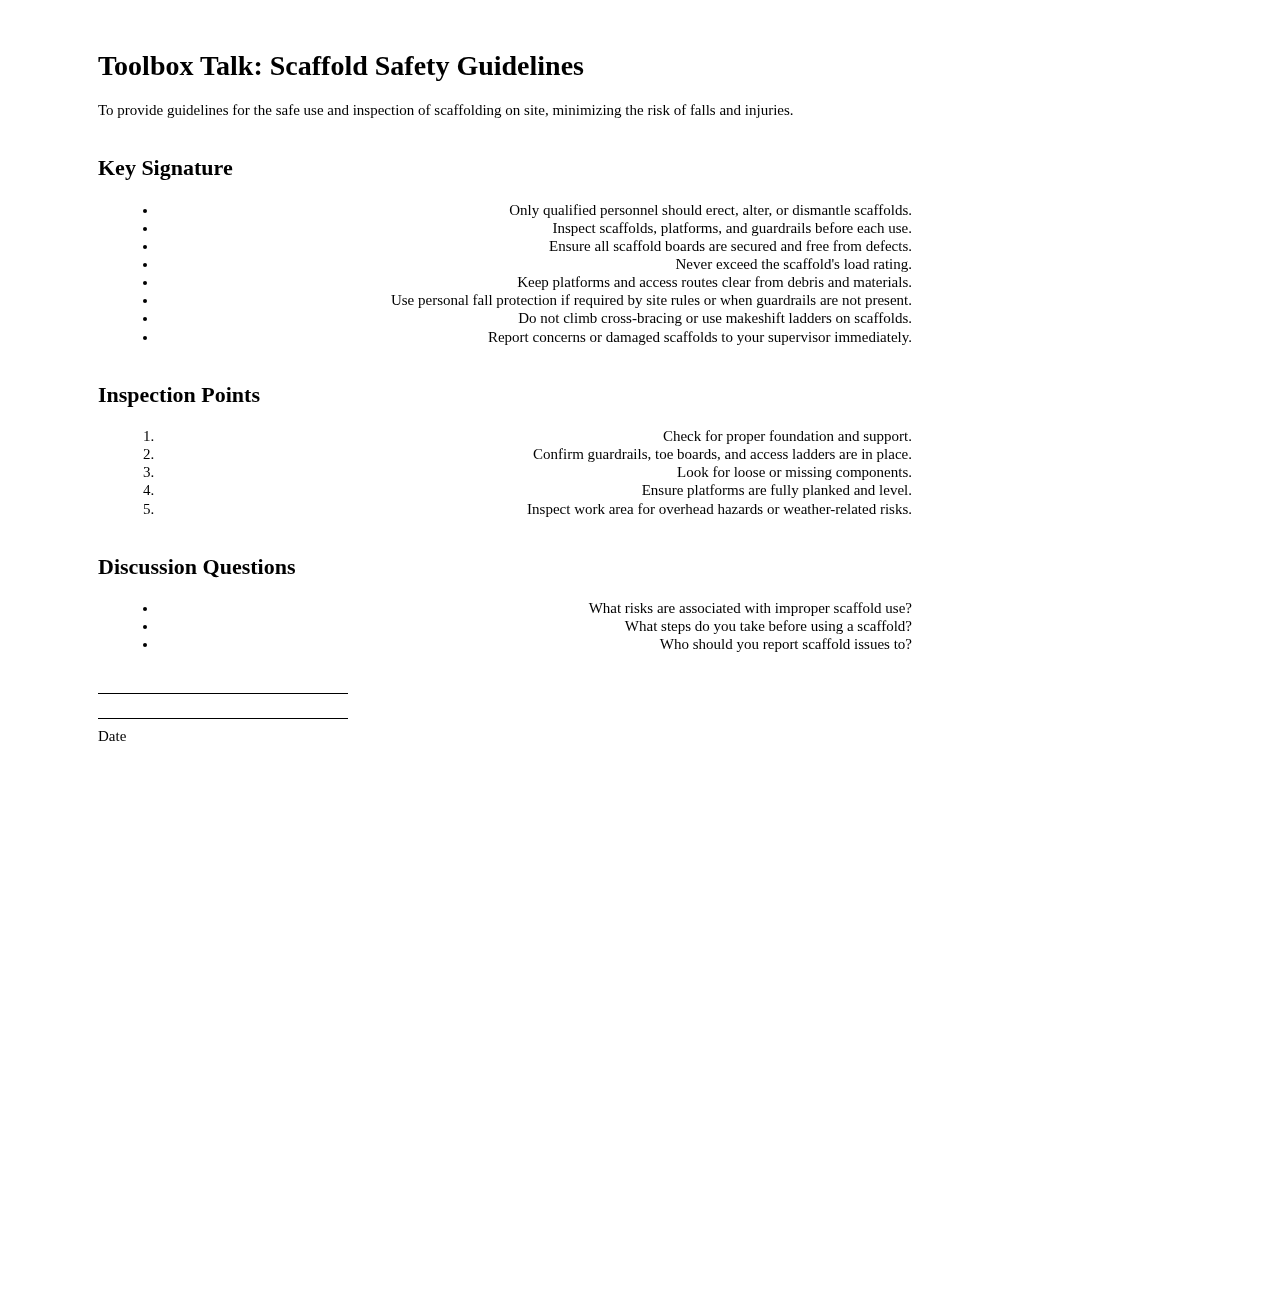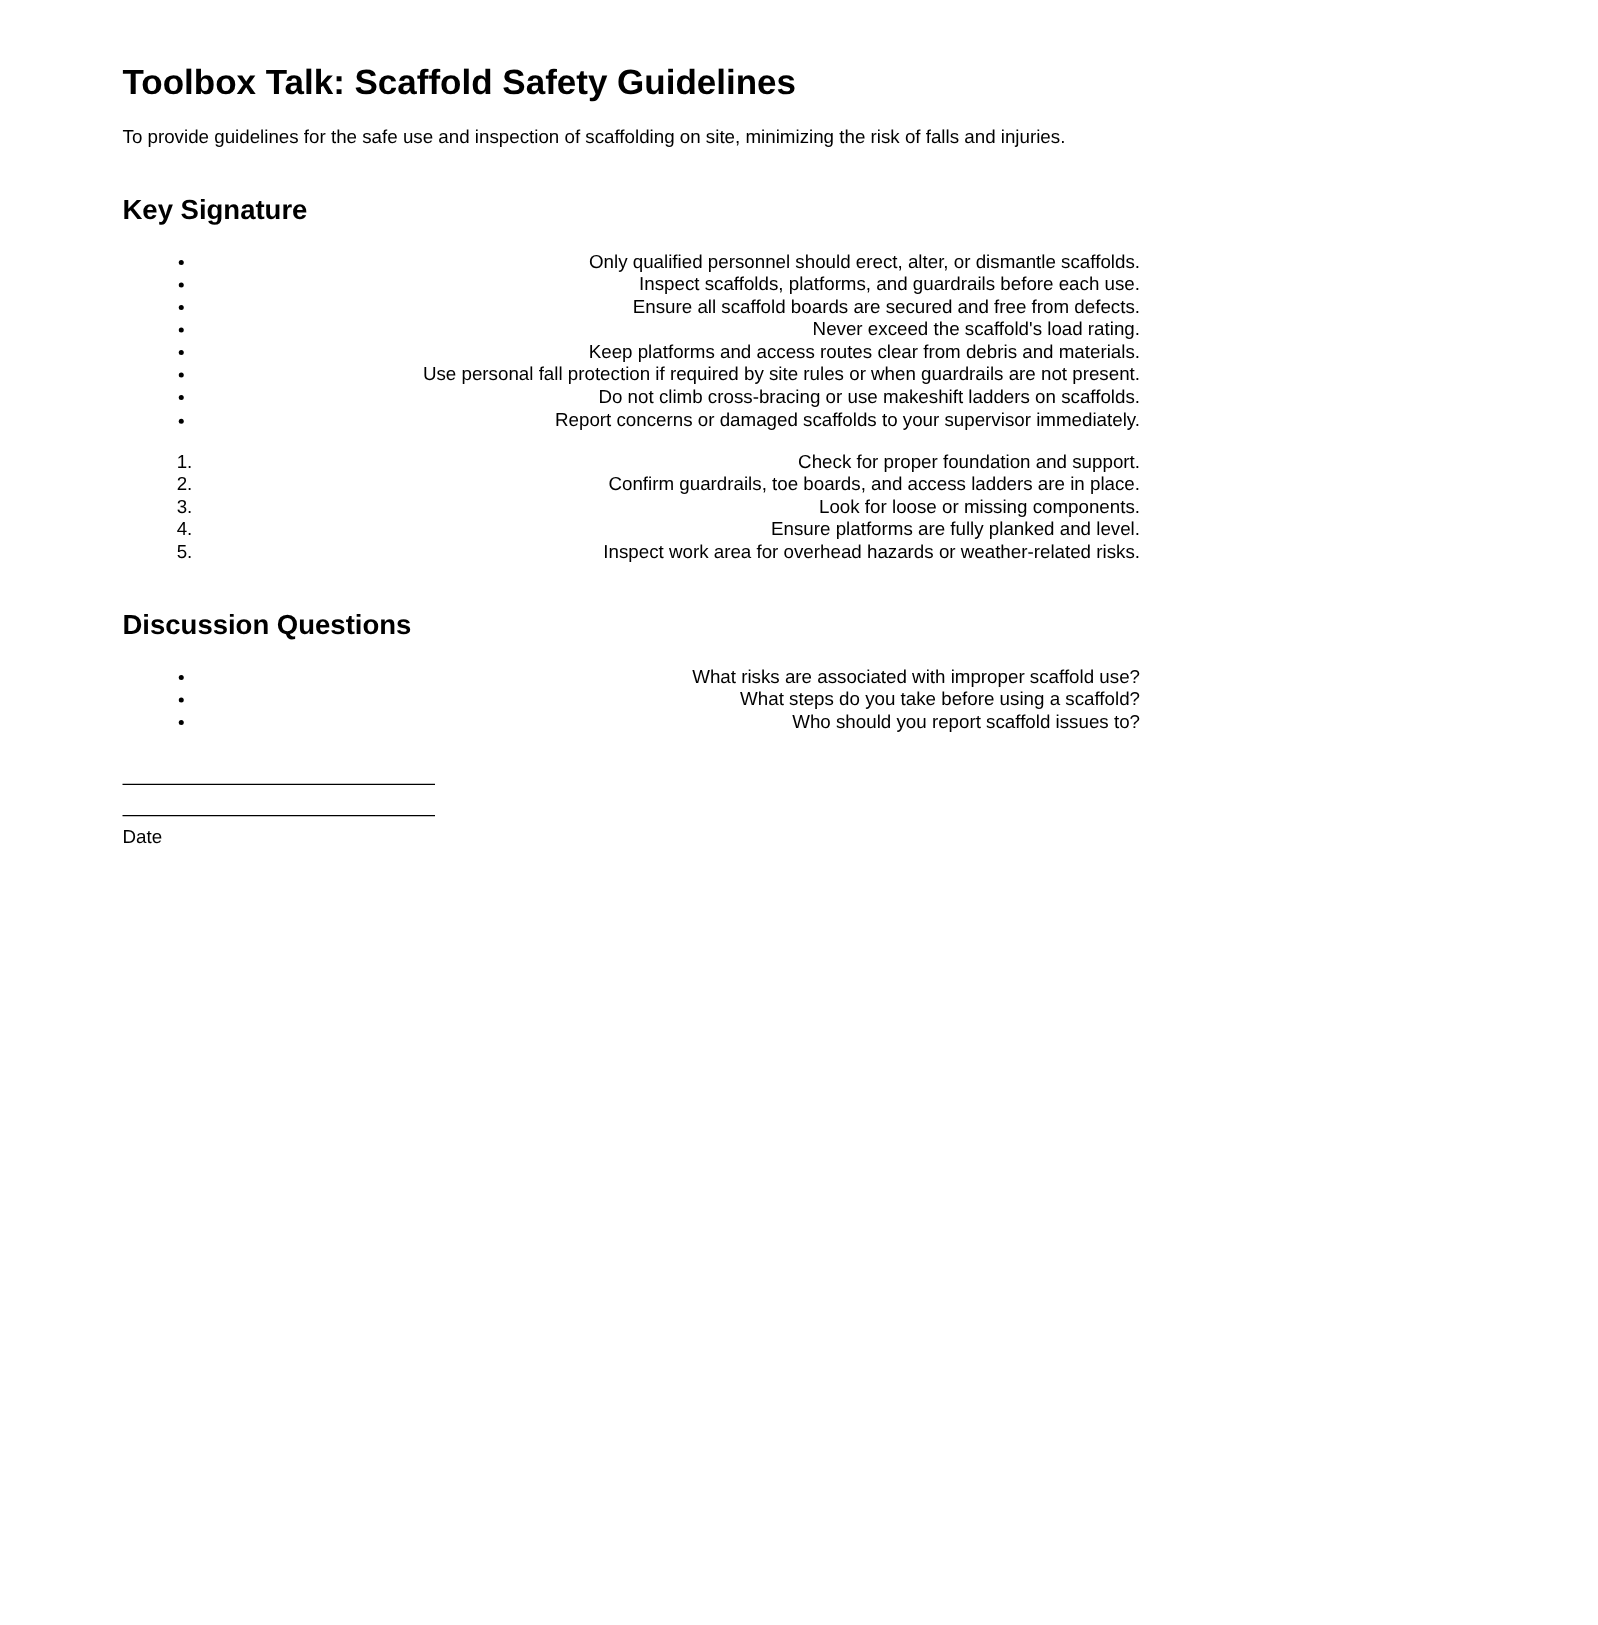--- a/index.html
+++ b/index.html
@@ -10,20 +10,21 @@
     color: #000000;
     font-family: "Liberation Sans", sans-serif;
     font-size: 15px;
   }
   .page {
     width: 1010px;
     height: 1300px;
     padding: 40px 98px 0 98px;
     background: #ffffff;
     overflow: hidden;
+    font-family: Liberation Serif, serif;
   }
   h1 {
     font-size: 28px;
     font-weight: bold;
     line-height: 1.15;
     margin: 10px 0 19px 0;
   }
   h2 {
     font-size: 22px;
     font-weight: bold;
@@ -71,20 +72,21 @@
       <li>Only qualified personnel should erect, alter, or dismantle scaffolds.</li>
       <li>Inspect scaffolds, platforms, and guardrails before each use.</li>
       <li>Ensure all scaffold boards are secured and free from defects.</li>
       <li>Never exceed the scaffold's load rating.</li>
       <li>Keep platforms and access routes clear from debris and materials.</li>
       <li>Use personal fall protection if required by site rules or when guardrails are not present.</li>
       <li>Do not climb cross-bracing or use makeshift ladders on scaffolds.</li>
       <li>Report concerns or damaged scaffolds to your supervisor immediately.</li>
     </ul>
 
+  <h2>Inspection Points</h2>
   <ol>
       <li>Check for proper foundation and support.</li>
       <li>Confirm guardrails, toe boards, and access ladders are in place.</li>
       <li>Look for loose or missing components.</li>
       <li>Ensure platforms are fully planked and level.</li>
       <li>Inspect work area for overhead hazards or weather-related risks.</li>
     </ol>
 
   <h2>Discussion Questions</h2>
   <ul>

